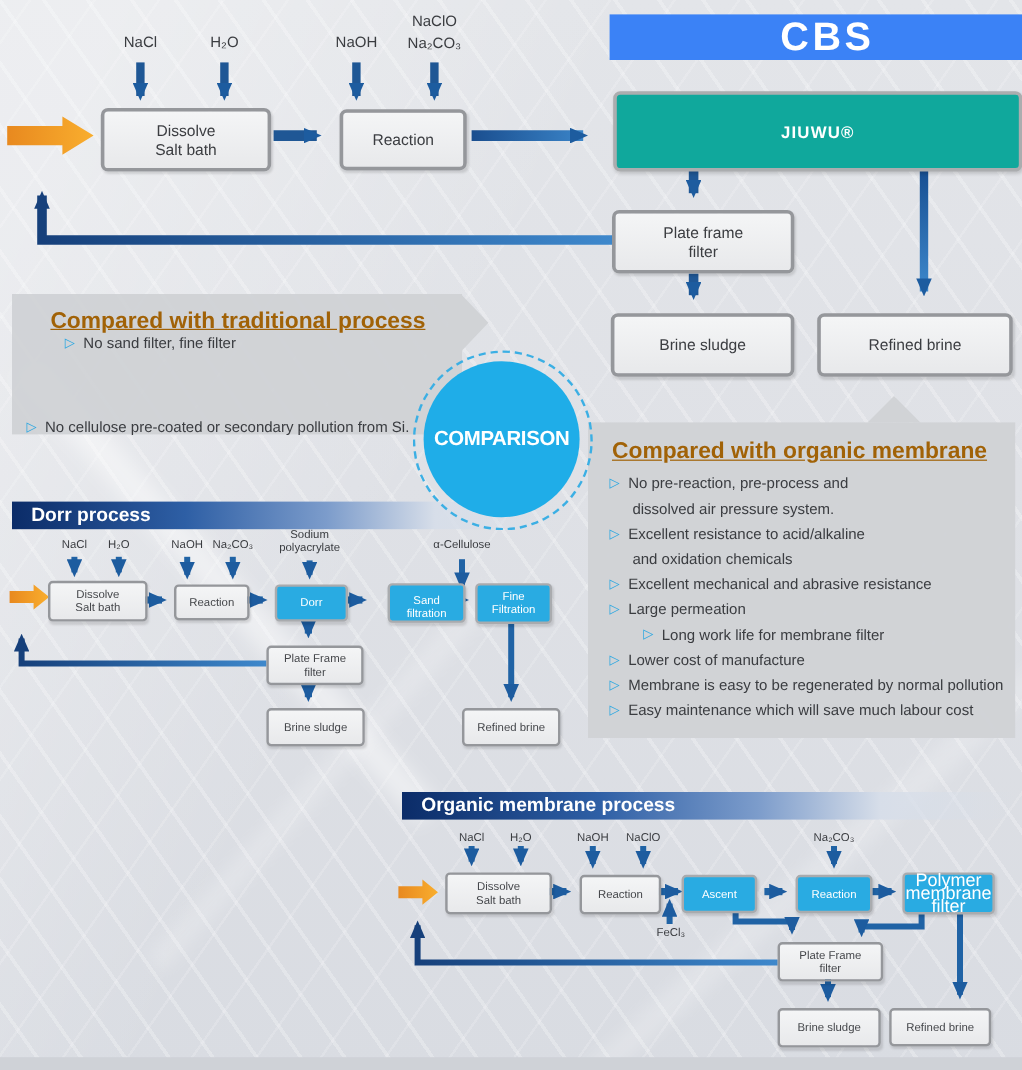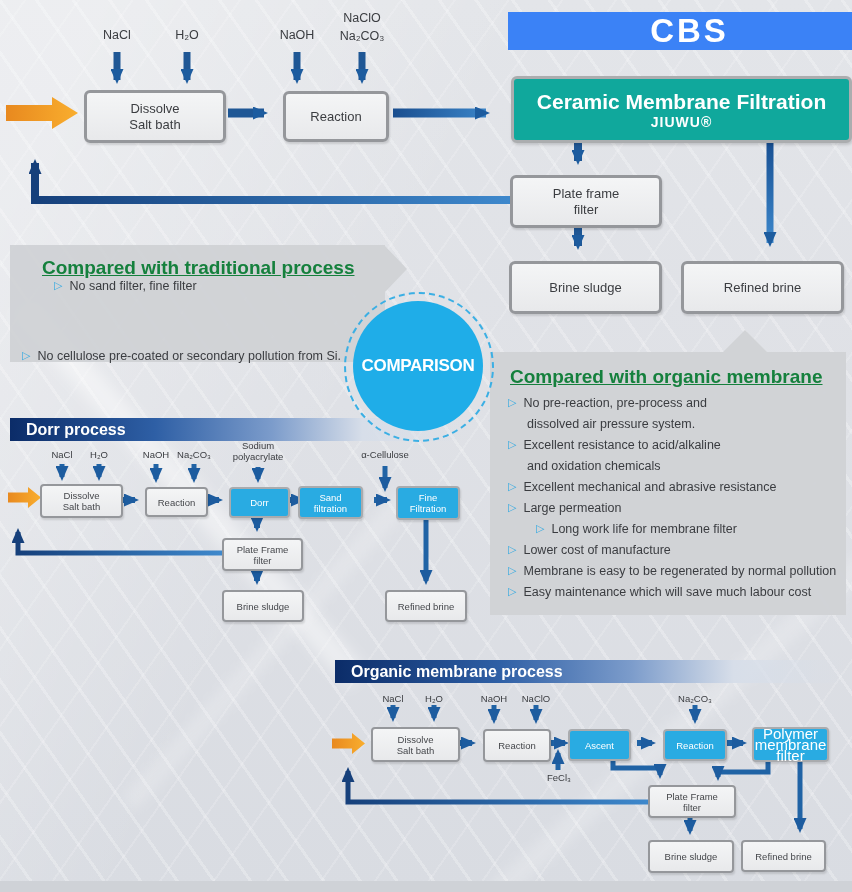--- a/index.html
+++ b/index.html
@@ -39,21 +39,21 @@
   .teal-brand{font-weight:bold;font-size:14px;letter-spacing:1px;}
 
   .panel{position:absolute;background:rgba(208,210,213,0.95);z-index:1;}
   .panel-trad{left:10px;top:245px;width:375px;height:117px;}
   .tri-right{position:absolute;left:385px;top:246px;width:0;height:0;z-index:1;
     border-top:23px solid transparent;border-bottom:23px solid transparent;border-left:22px solid rgba(208,210,213,0.95);}
   .panel-org{left:490px;top:352px;width:356px;height:263px;}
   .tri-up{position:absolute;left:723px;top:330px;width:0;height:0;z-index:1;
     border-left:22px solid transparent;border-right:22px solid transparent;border-bottom:22px solid rgba(208,210,213,0.95);}
 
-  .cmp-heading{position:absolute;z-index:2;font-weight:bold;font-size:19px;color:#15803d;text-decoration:underline;}
+  .cmp-heading{position:absolute;z-index:2;font-weight:bold;font-size:19px;color:#a16207;text-decoration:underline;}
   .b-row{position:absolute;z-index:2;font-size:12.5px;color:#3a3c40;}
   .b-mark{color:#2fa8e1;font-size:11px;margin-right:7px;position:relative;top:-1px;}
 
   .ring{position:absolute;left:344px;top:292px;width:146px;height:146px;border:2px dashed #3bafe4;border-radius:50%;z-index:4;}
   .circle{position:absolute;left:353px;top:301px;width:130px;height:130px;border-radius:50%;background:#1fade8;z-index:4;
     display:flex;align-items:center;justify-content:center;color:#fff;font-weight:bold;font-size:17px;letter-spacing:-0.3px;}
 
   .proc-banner{position:absolute;height:23px;z-index:2;color:#fff;font-weight:bold;font-size:16px;line-height:23px;padding-left:16px;box-sizing:border-box;
     background:linear-gradient(90deg,#0b2c68 0%,#2e5fa5 32%,#7c9ccb 58%,#d7dee9 78%,rgba(223,225,230,0) 100%);}
 
@@ -171,21 +171,20 @@
 
 <div class="gbox gbox-lg" style="left:84px;top:90px;width:136px;height:47px;">
   <span>Dissolve</span>
   <span>Salt bath</span>
 </div>
 <div class="gbox gbox-lg" style="left:283px;top:91px;width:100px;height:45px;">
   <span>Reaction</span>
 </div>
 
 <div class="teal-box">
-  <span class="teal-title">Ceramic Membrane Filtration</span>
   <span class="teal-brand">JIUWU®</span>
 </div>
 
 <div class="gbox gbox-lg" style="left:510px;top:175px;width:146px;height:47px;">
   <span>Plate frame</span>
   <span>filter</span>
 </div>
 <div class="gbox gbox-lg" style="left:509px;top:261px;width:147px;height:47px;">
   <span>Brine sludge</span>
 </div>
@@ -235,21 +234,21 @@
 <div class="gbox gbox-sm" style="left:40px;top:484px;width:79px;height:30px;">
   <span>Dissolve</span>
   <span>Salt bath</span>
 </div>
 <div class="gbox gbox-sm" style="left:145px;top:487px;width:59px;height:26px;">
   <span>Reaction</span>
 </div>
 <div class="bbox" style="left:229px;top:487px;width:57px;height:27px;">
   <span>Dorr</span>
 </div>
-<div class="bbox" style="left:298px;top:486px;width:61px;height:29px;">
+<div class="bbox" style="left:323px;top:486px;width:61px;height:29px;justify-content:flex-end;">
   <span>Sand</span>
   <span>filtration</span>
 </div>
 <div class="bbox" style="left:396px;top:486px;width:60px;height:30px;">
   <span>Fine</span>
   <span>Filtration</span>
 </div>
 <div class="gbox gbox-sm" style="left:222px;top:538px;width:77px;height:29px;">
   <span>Plate Frame</span>
   <span>filter</span>

